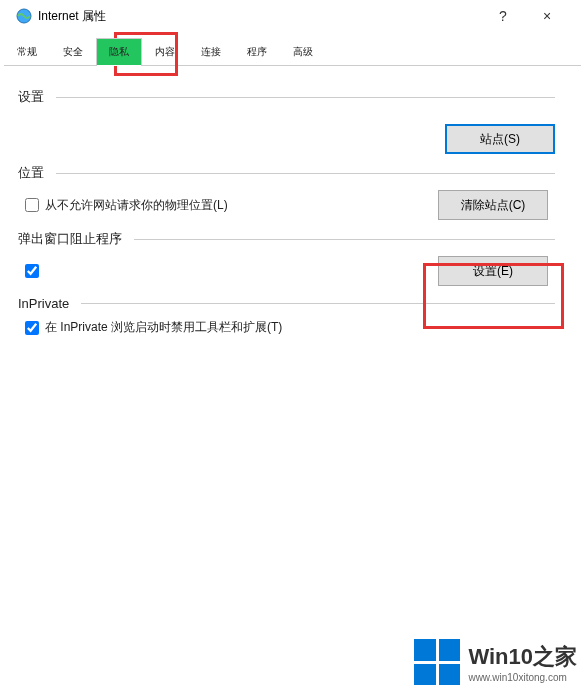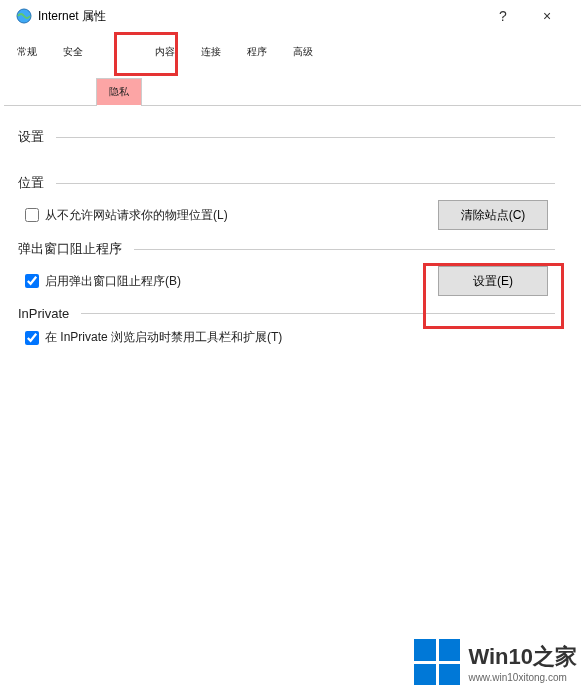--- a/index.html
+++ b/index.html
@@ -52,23 +52,22 @@
       font-size: 10px;
       color: #222;
       border: 1px solid transparent;
       border-bottom: none;
       cursor: pointer;
       position: relative;
       background: #fff;
     }
     .tab.active {
       border-color: #ccc;
-      background: #fca5a5;
+      background: #22c55e;
       z-index: 2;
-      margin-top: 40px;
     }
     .tab.active::after {
       content: "";
       position: absolute;
       left: 0; right: 0; bottom: -1px;
       height: 1px;
       background: #fff;
     }
     .red-box {
       border: 3px solid #e53333;
@@ -199,20 +198,21 @@
 
 <div class="red-box tab-box"></div>
 
 <div class="content">
 
   <div class="section-title">
     <span>设置</span>
     <span class="line"></span>
   </div>
   <div class="button-row">
+    <button class="win-btn default">站点(S)</button>
   </div>
 
   <div class="section-title">
     <span>位置</span>
     <span class="line"></span>
   </div>
   <div class="row">
     <label class="checkbox">
       <input type="checkbox" style="">
       <span>从不允许网站请求你的物理位置(L)</span>
@@ -220,21 +220,20 @@
     <button class="win-btn">清除站点(C)</button>
   </div>
 
   <div class="section-title">
     <span>弹出窗口阻止程序</span>
     <span class="line"></span>
   </div>
   <div class="row">
     <label class="checkbox">
       <input type="checkbox" checked="" style="">
-      <span>启用弹出窗口阻止程序(B)</span>
     </label>
     <button class="win-btn">设置(E)</button>
   </div>
 
   <div class="section-title">
     <span>InPrivate</span>
     <span class="line"></span>
   </div>
   <div class="row">
     <label class="checkbox">

